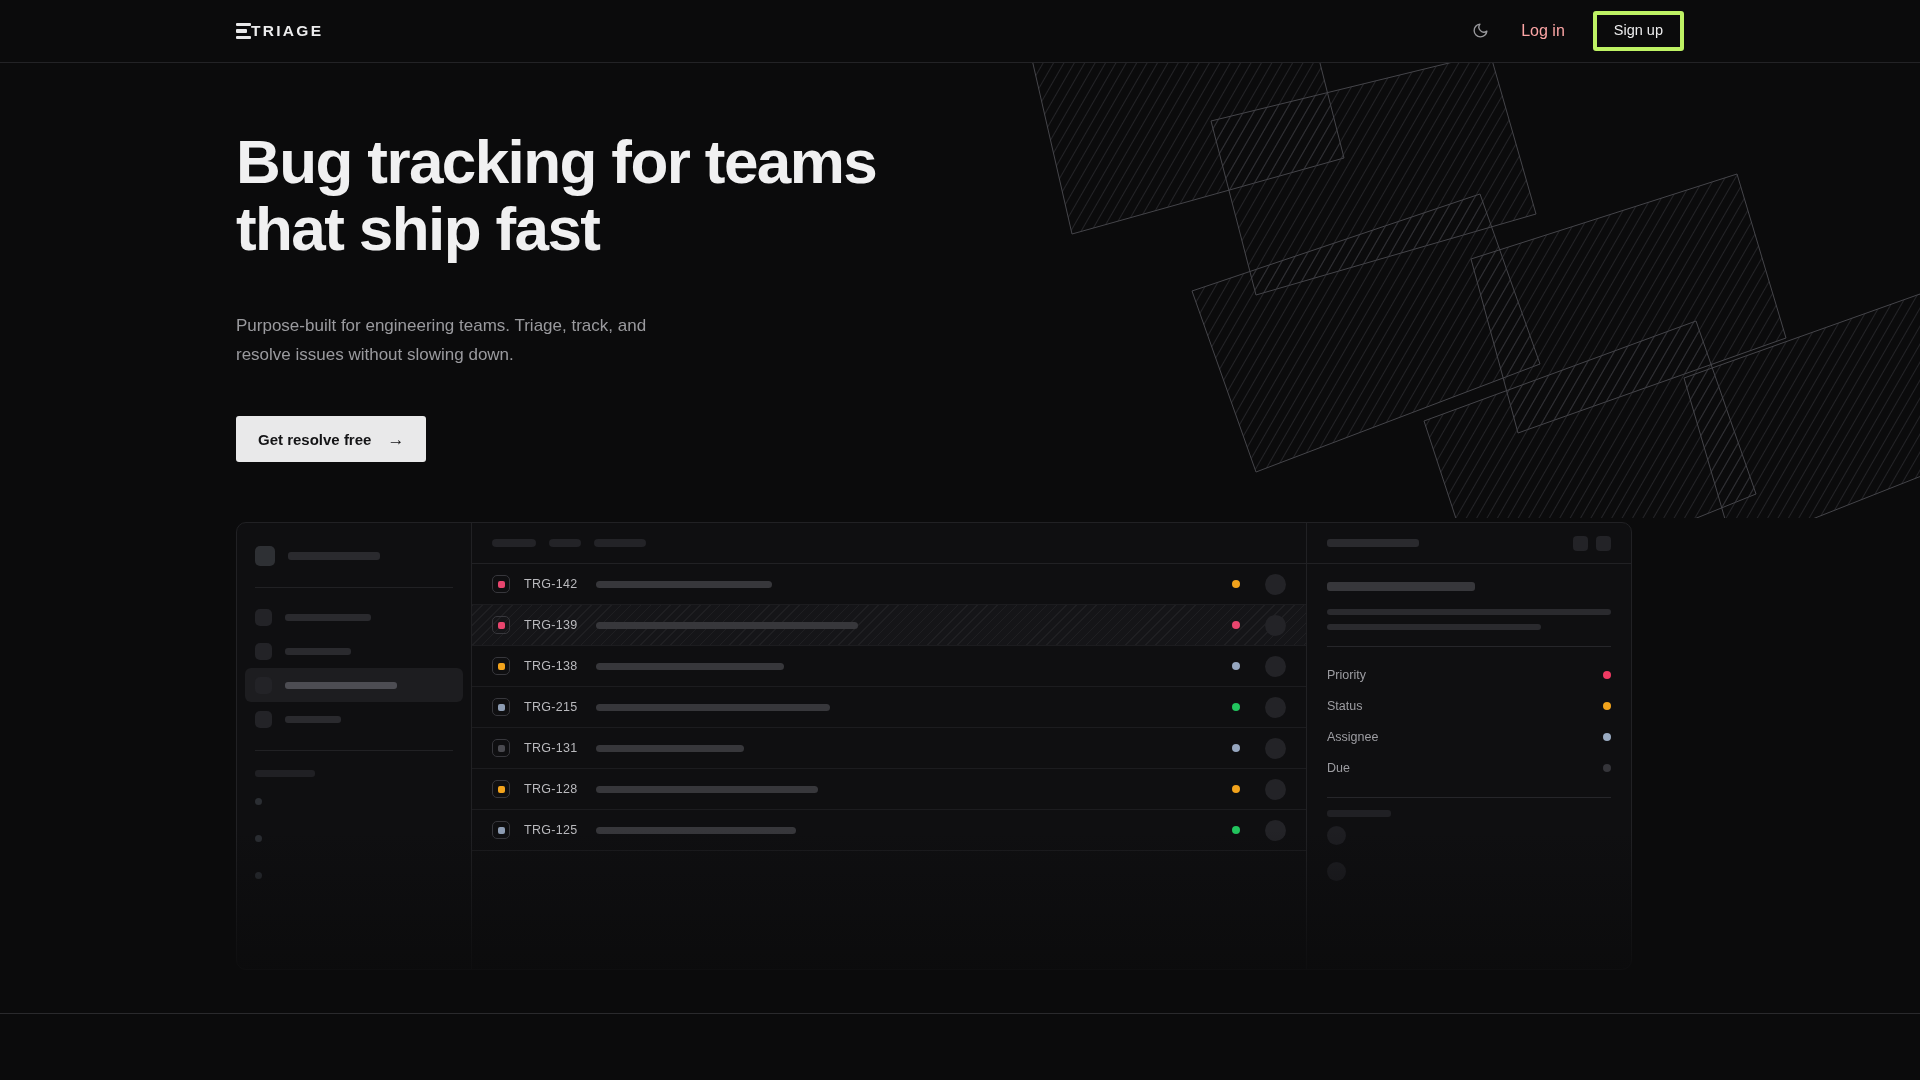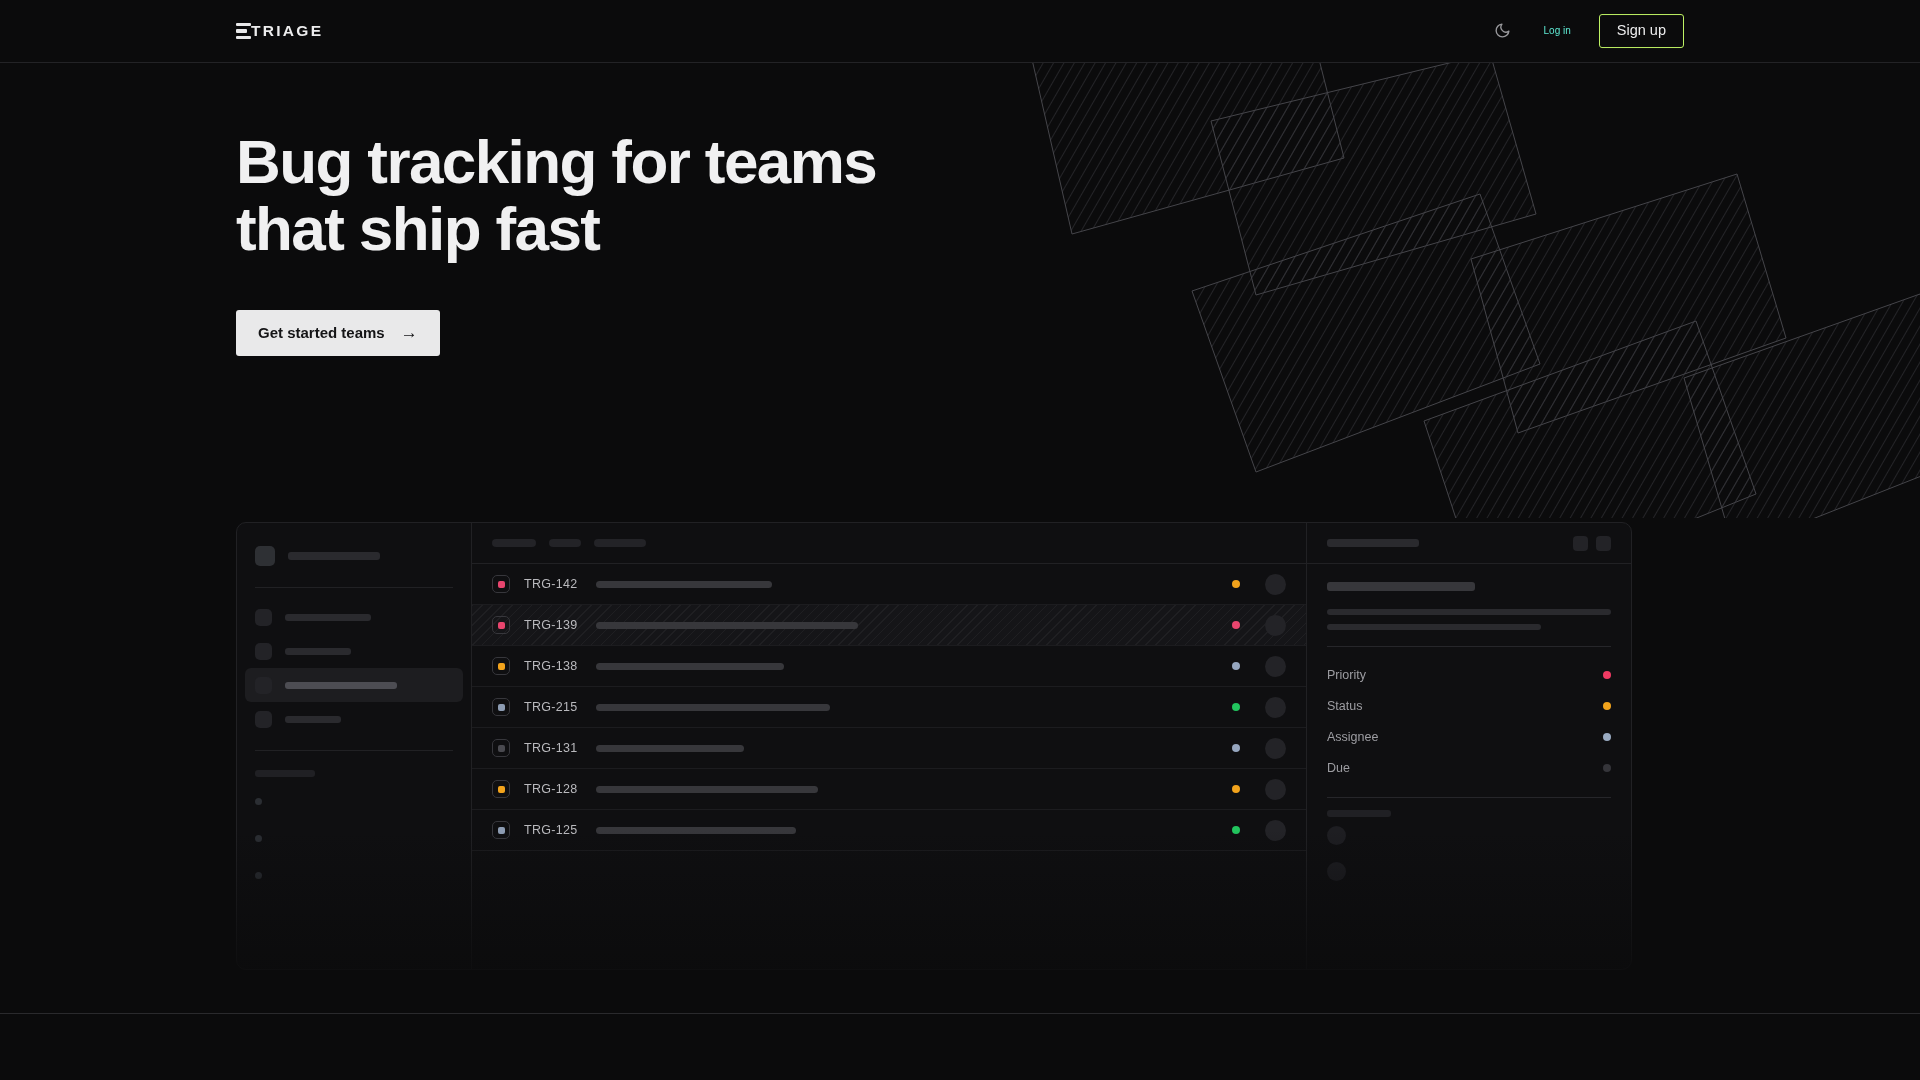--- a/index.html
+++ b/index.html
@@ -35,24 +35,24 @@
   }
   .header-right {
     position:absolute; right:236px; top:50%; transform:translateY(-50%);
     display:flex; align-items:center; gap:22px;
   }
   .theme-toggle {
     width:26px; height:26px; display:flex; align-items:center; justify-content:center;
     cursor:pointer; opacity:.78;
   }
   .login-link {
-    color:#5eead4; font-size:10px; cursor:pointer; padding:4px 6px;
+    color:#fca5a5; font-size:16px; cursor:pointer; padding:4px 6px;
   }
   .signup-btn {
-    border:1px solid #bef264; background:transparent; color:#ededee;
+    border:4px solid #bef264; background:transparent; color:#ededee;
     font-size:14.5px; font-family:inherit;
     padding:8px 17px; border-radius:3px; cursor:pointer; line-height:1.1;
   }
 
   
   .hero { position:absolute; left:236px; top:63px; width:1000px; }
   .hero-title {
     margin-top:65px;
     color:#f0f0f1; font-size:62px; font-weight:700;
     line-height:1.085; letter-spacing:-1.6px; max-width:700px;
@@ -191,22 +191,26 @@
       <span class="login-link">Log in</span>
       <button class="signup-btn">Sign up</button>
     </div>
   </header>
 
   <section class="hero">
     <h1 class="hero-title">
       <span>Bug tracking for teams</span><br>
       <span>that ship fast</span>
     </h1>
+    <p class="hero-sub">
+      <span>Purpose-built for engineering teams. Triage, track, and</span><br>
+      <span>resolve issues without slowing down.</span>
+    </p>
     <button class="cta-btn">
-      <span>Get started teams</span>
+      <span>Get resolve free</span>
       <span class="cta-arrow">→</span>
     </button>
   </section>
 
   <div class="mock">
 
     <aside class="m-side">
       <div class="m-row">
         <span class="sq"></span>
         <span class="sk" id="sideHead" style="height: 8px; width: 92px;"></span>

